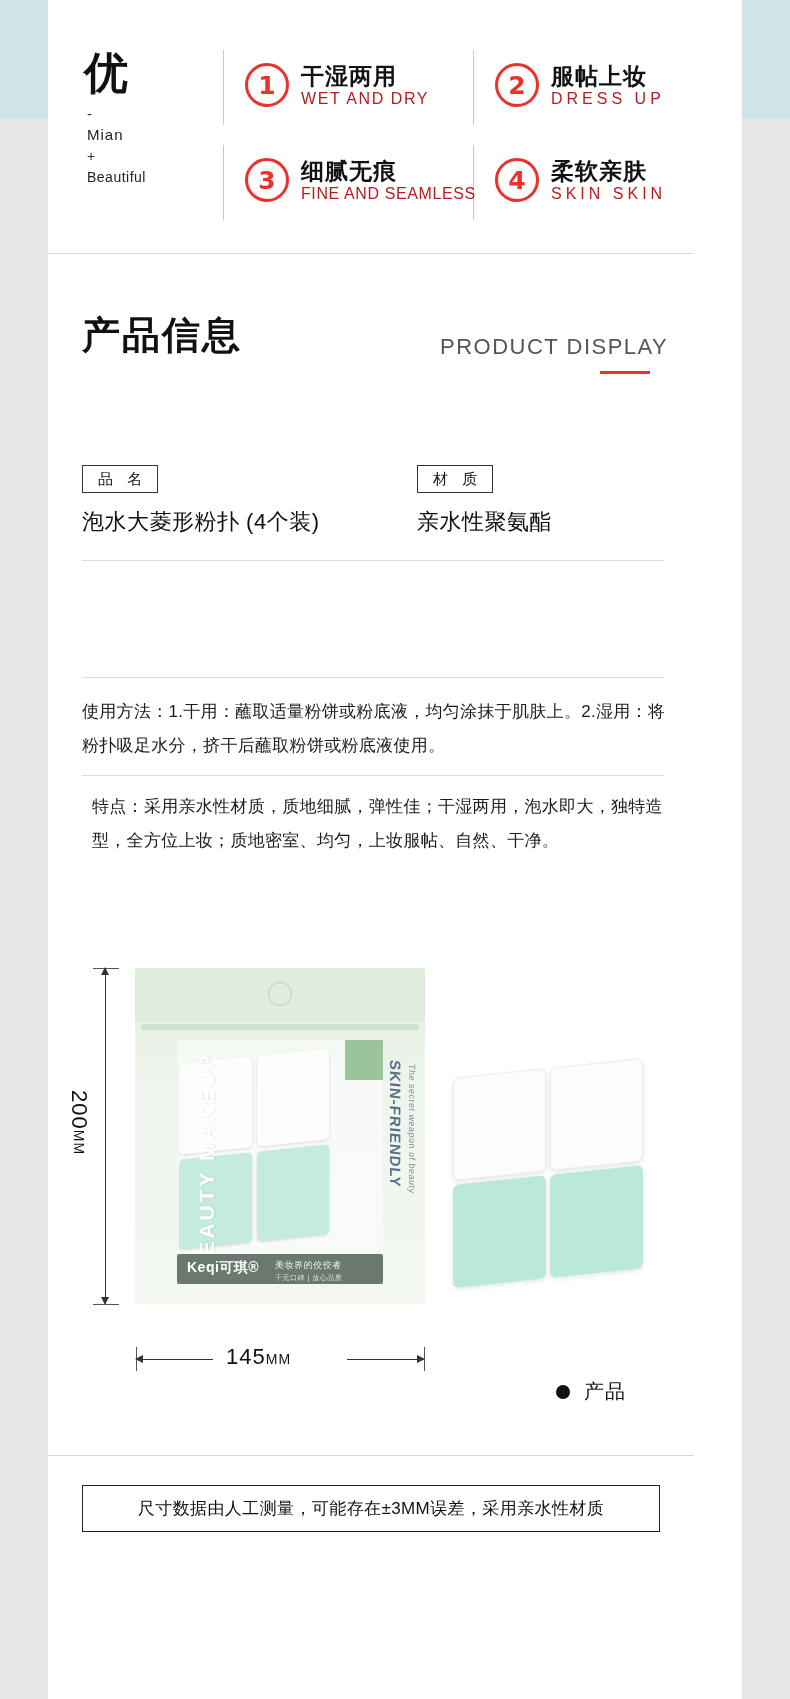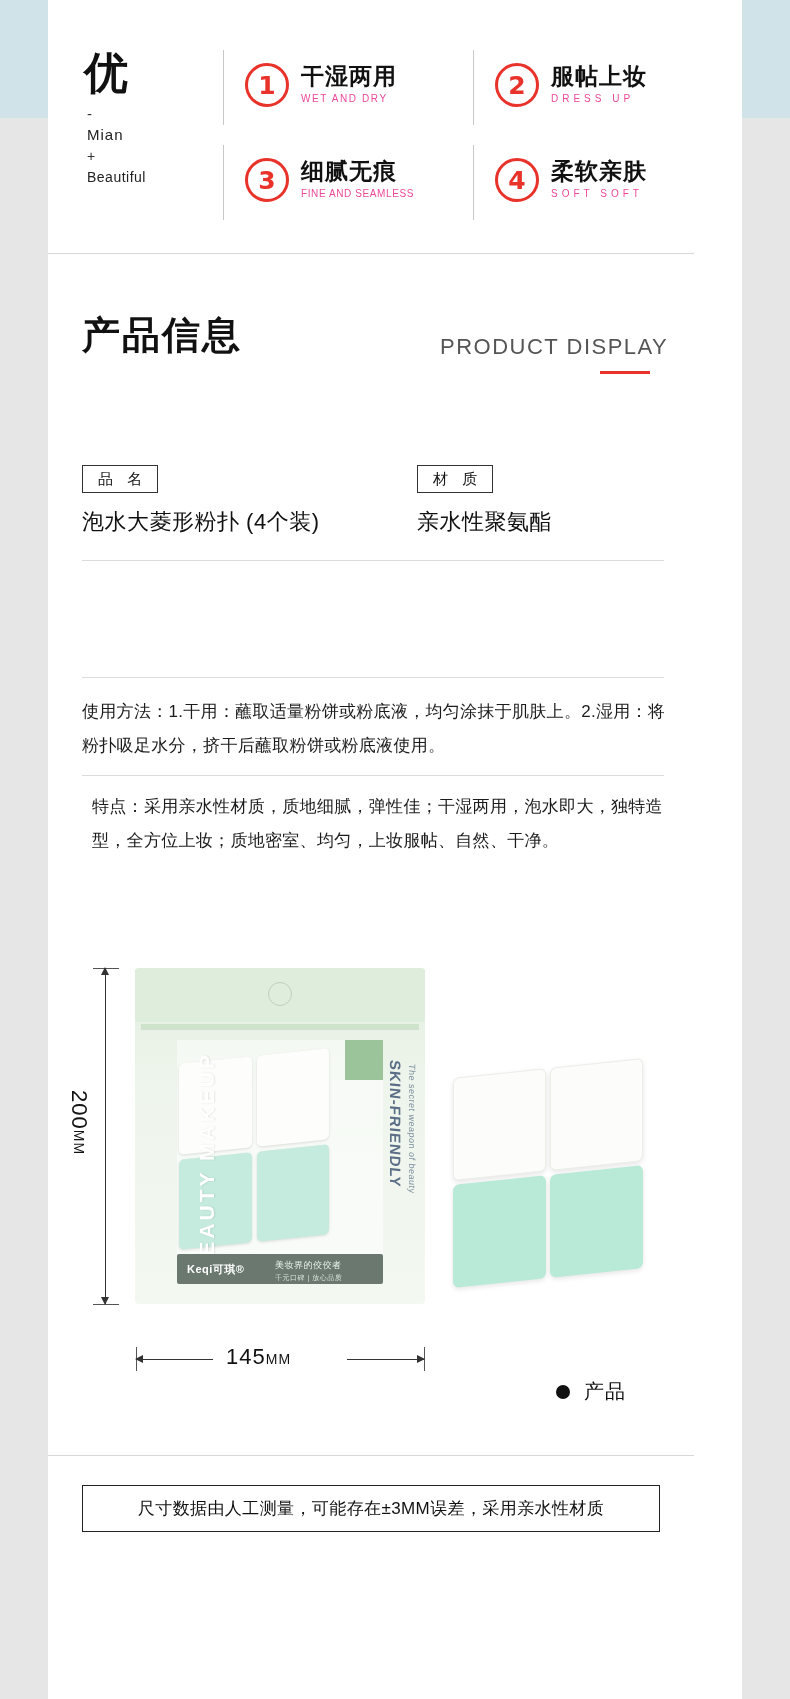--- a/index.html
+++ b/index.html
@@ -147,22 +147,22 @@
   }
   .feat-texts { display: flex; flex-direction: column; }
   .feat-cn {
     font-size: 23px;
     font-weight: bold;
     color: #111;
     line-height: 28px;
     letter-spacing: 1px;
   }
   .feat-en {
-    font-size: 10px;
-    color: #ec4899;
+    font-size: 16px;
+    color: #b91c1c;
     letter-spacing: 1.6px;
     line-height: 18px;
     font-family: "Liberation Sans", sans-serif;
   }
 
   .divider-top {
     position: absolute;
     left: 48px; top: 253px;
     width: 646px; height: 1px;
     background: #d8d8d8;
@@ -341,21 +341,21 @@
     position: absolute;
     left: 42px; bottom: 20px;
     width: 206px; height: 30px;
     background: #5d6d63;
     opacity: 0.92;
     border-radius: 2px;
   }
   .pouch-brand {
     position: absolute;
     left: 52px; bottom: 27px;
-    font-size: 11px;
+    font-size: 14px;
     color: #ffffff;
     font-weight: bold;
     letter-spacing: 0.5px;
     text-align: right;
   }
   .pouch-slogan {
     position: absolute;
     left: 140px; bottom: 32px;
     font-size: 9px;
     color: #eaf2ec;
@@ -553,21 +553,21 @@
         <div class="feat-texts">
           <div class="feat-cn">细腻无痕</div>
           <div class="feat-en" style="letter-spacing:0.6px;">FINE AND SEAMLESS</div>
         </div>
       </div>
 
       <div class="feat-item" style="left:272px; top:117px;">
         <div class="badge">4</div>
         <div class="feat-texts">
           <div class="feat-cn">柔软亲肤</div>
-          <div class="feat-en" style="letter-spacing:4px;">SOFT SOFT</div>
+          <div class="feat-en" style="letter-spacing:4px;">SKIN SKIN</div>
         </div>
       </div>
     </div>
   </div>
 
   <div class="divider-top"></div>
 
   <div class="sec-title-cn">产品信息</div>
   <div class="sec-title-en">PRODUCT DISPLAY</div>
   <div class="sec-title-underline"></div>

